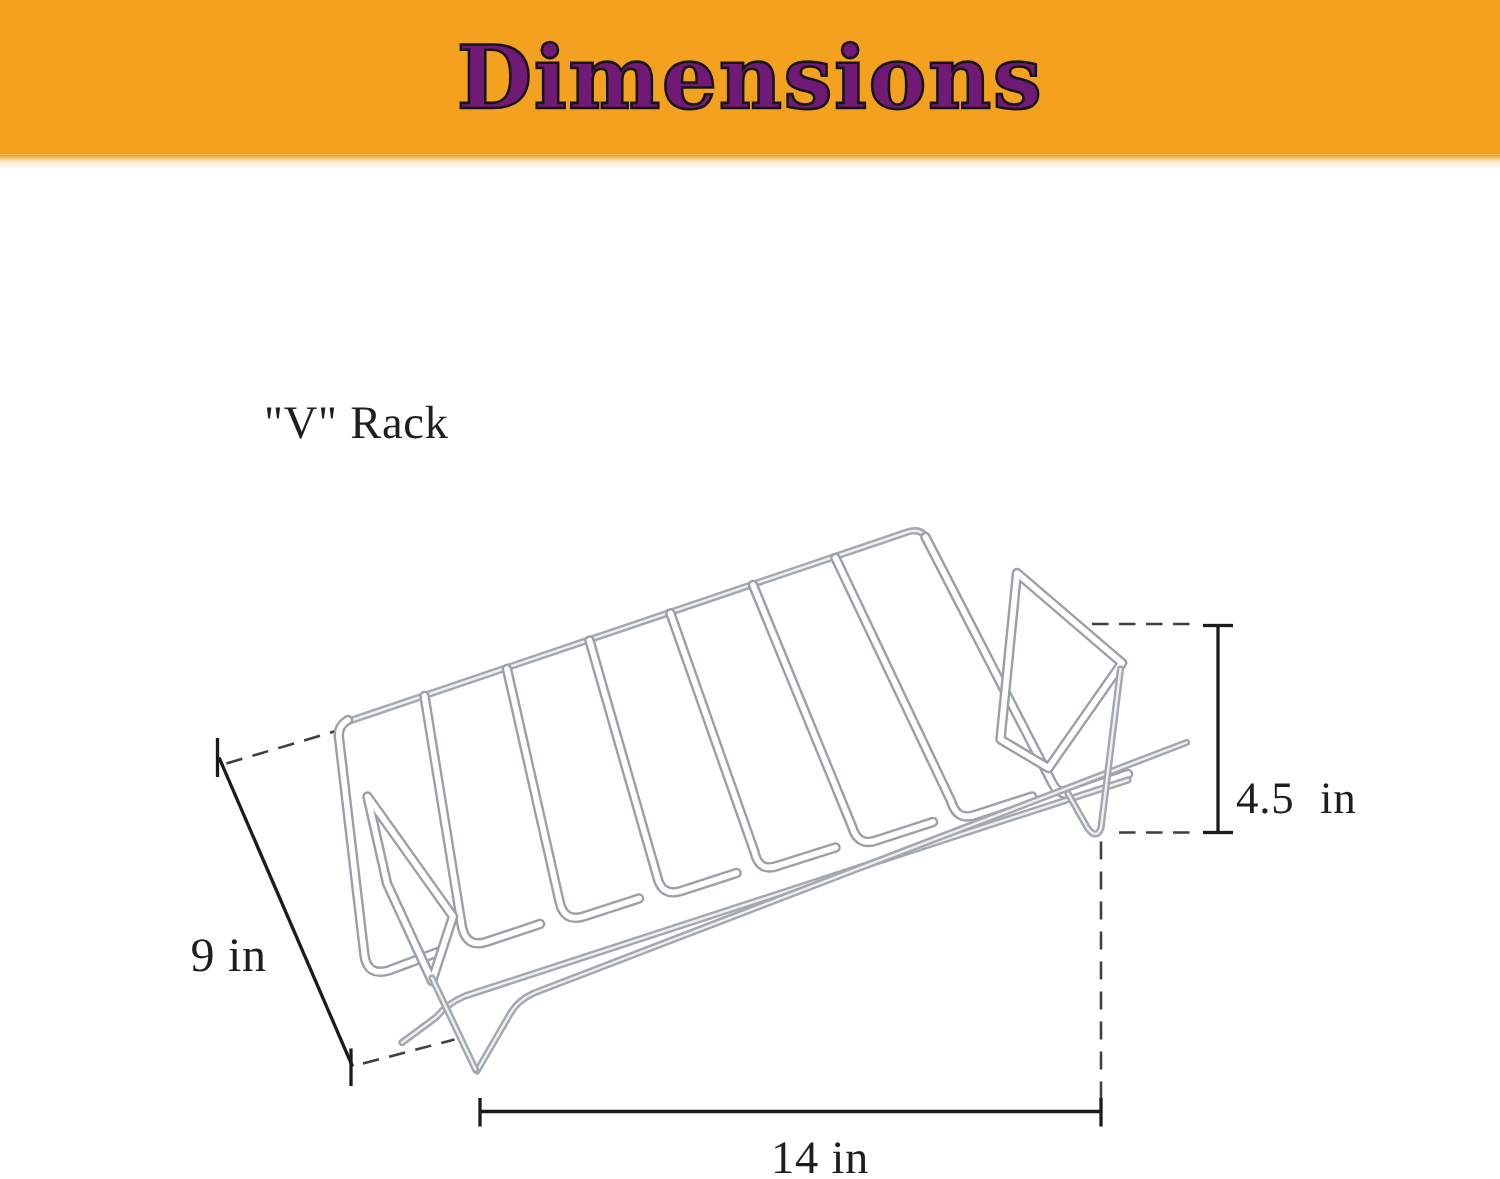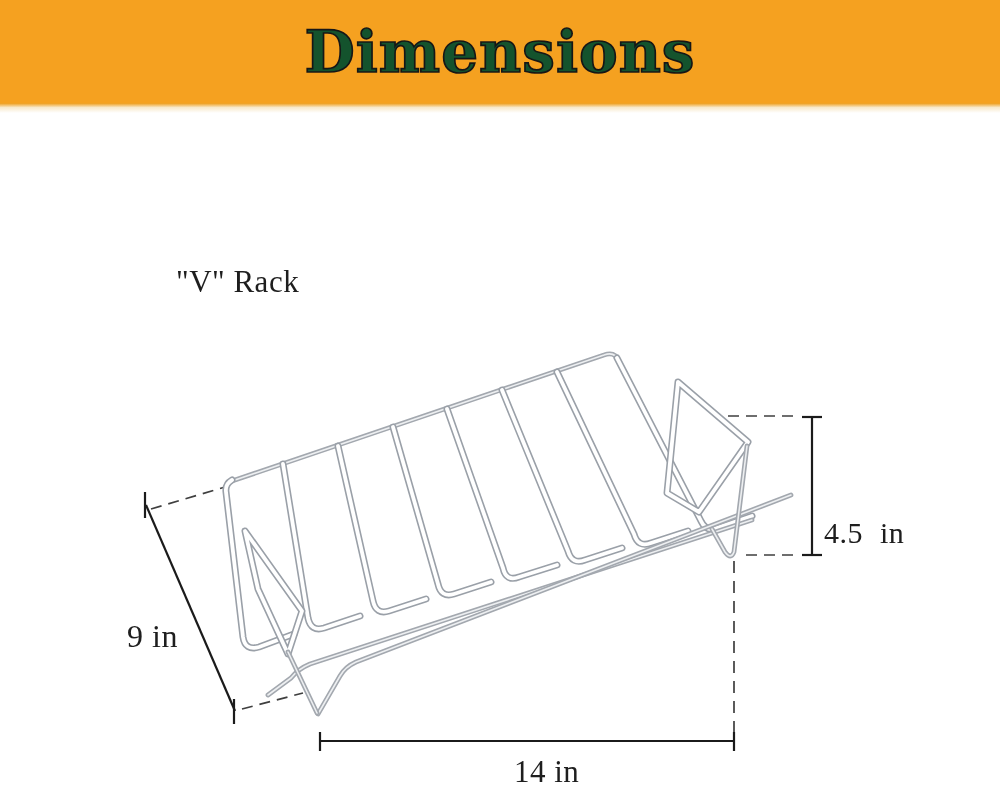--- a/index.html
+++ b/index.html
@@ -17,21 +17,21 @@
     background:#F5A120;
     display:flex;align-items:center;justify-content:center;
     z-index:3;
   }
   .band h1{
     margin:0;
     font-family:"DejaVu Serif", serif;
     font-weight:bold;
     font-size:58px;
     letter-spacing:1px;
-    color:#14532d;
+    color:#701a75;
     -webkit-text-stroke:1.7px #161616;
   }
   .band-edge{
     height:10px;
     background:linear-gradient(180deg,#EE9A15 0%,#F8E9CB 45%,#ffffff 100%);
   }
   
   .figure{position:absolute;inset:0;z-index:1;}
   .figure svg{position:absolute;left:0;top:0;}
   

